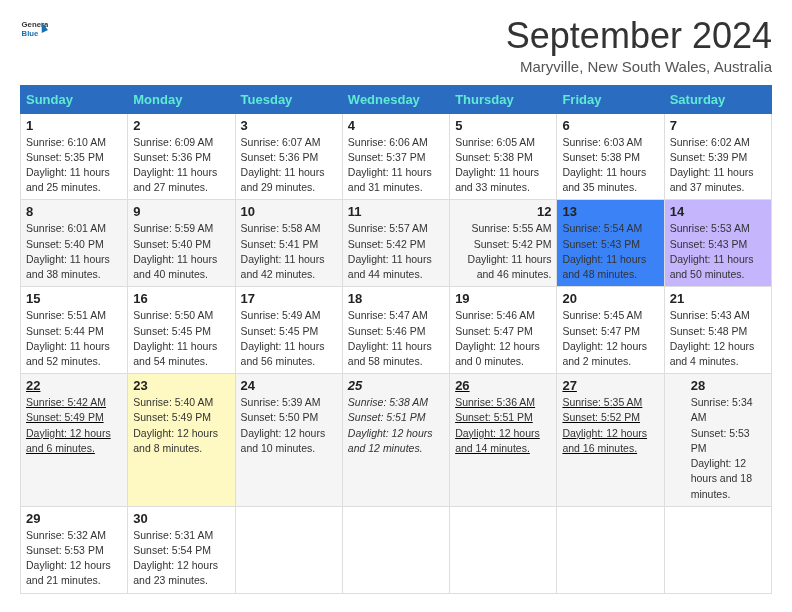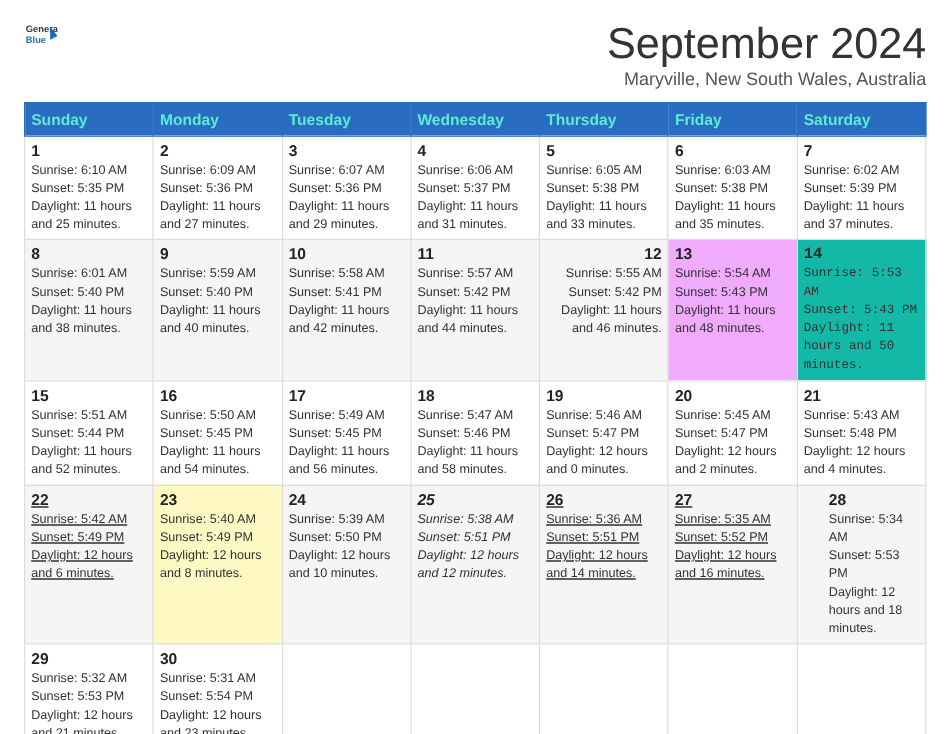--- a/index.html
+++ b/index.html
@@ -152,25 +152,25 @@
           <div class="day-info">Sunrise: 5:58 AM<br>Sunset: 5:41 PM<br>Daylight: 11 hours and 42 minutes.</div>
         </td>
         <td style="background-color: rgb(245, 245, 245);">
           <span class="day-num">11</span>
           <div class="day-info">Sunrise: 5:57 AM<br>Sunset: 5:42 PM<br>Daylight: 11 hours and 44 minutes.</div>
         </td>
         <td style="background-color: rgb(245, 245, 245); text-align: right;">
           <span class="day-num">12</span>
           <div class="day-info">Sunrise: 5:55 AM<br>Sunset: 5:42 PM<br>Daylight: 11 hours and 46 minutes.</div>
         </td>
-        <td style="background-color: #f0abfc;">
+        <td style="background-color: #3b82f6;">
           <span class="day-num">13</span>
           <div class="day-info">Sunrise: 5:54 AM<br>Sunset: 5:43 PM<br>Daylight: 11 hours and 48 minutes.</div>
         </td>
-        <td style="background-color: #14b8a6; font-family: Liberation Mono, monospace;">
+        <td style="background-color: #c4b5fd;">
           <span class="day-num">14</span>
           <div class="day-info">Sunrise: 5:53 AM<br>Sunset: 5:43 PM<br>Daylight: 11 hours and 50 minutes.</div>
         </td>
       </tr>
       <tr>
         <td>
           <span class="day-num">15</span>
           <div class="day-info">Sunrise: 5:51 AM<br>Sunset: 5:44 PM<br>Daylight: 11 hours and 52 minutes.</div>
         </td>
         <td>

